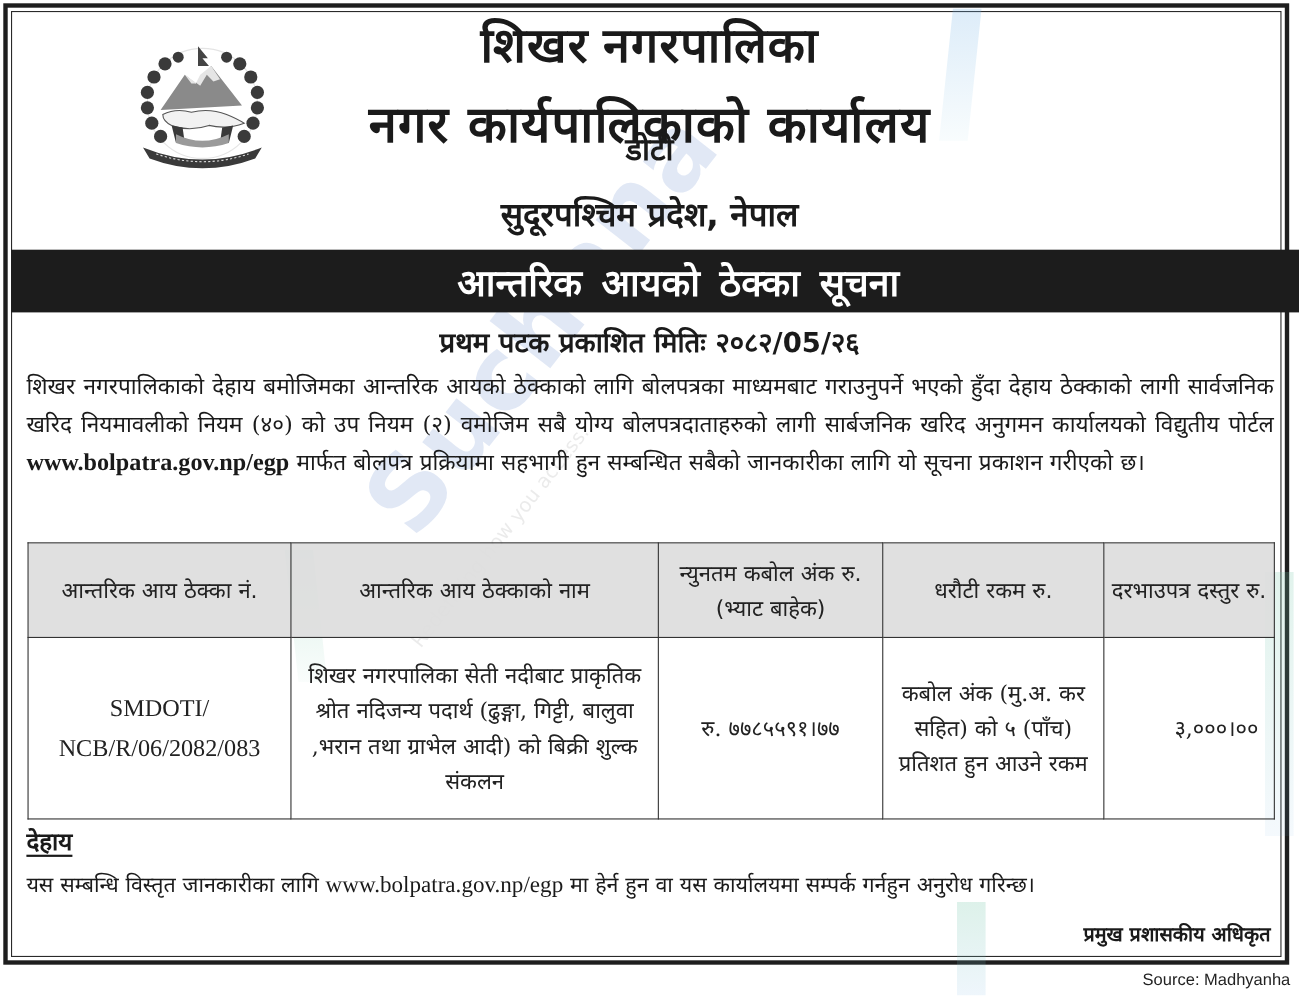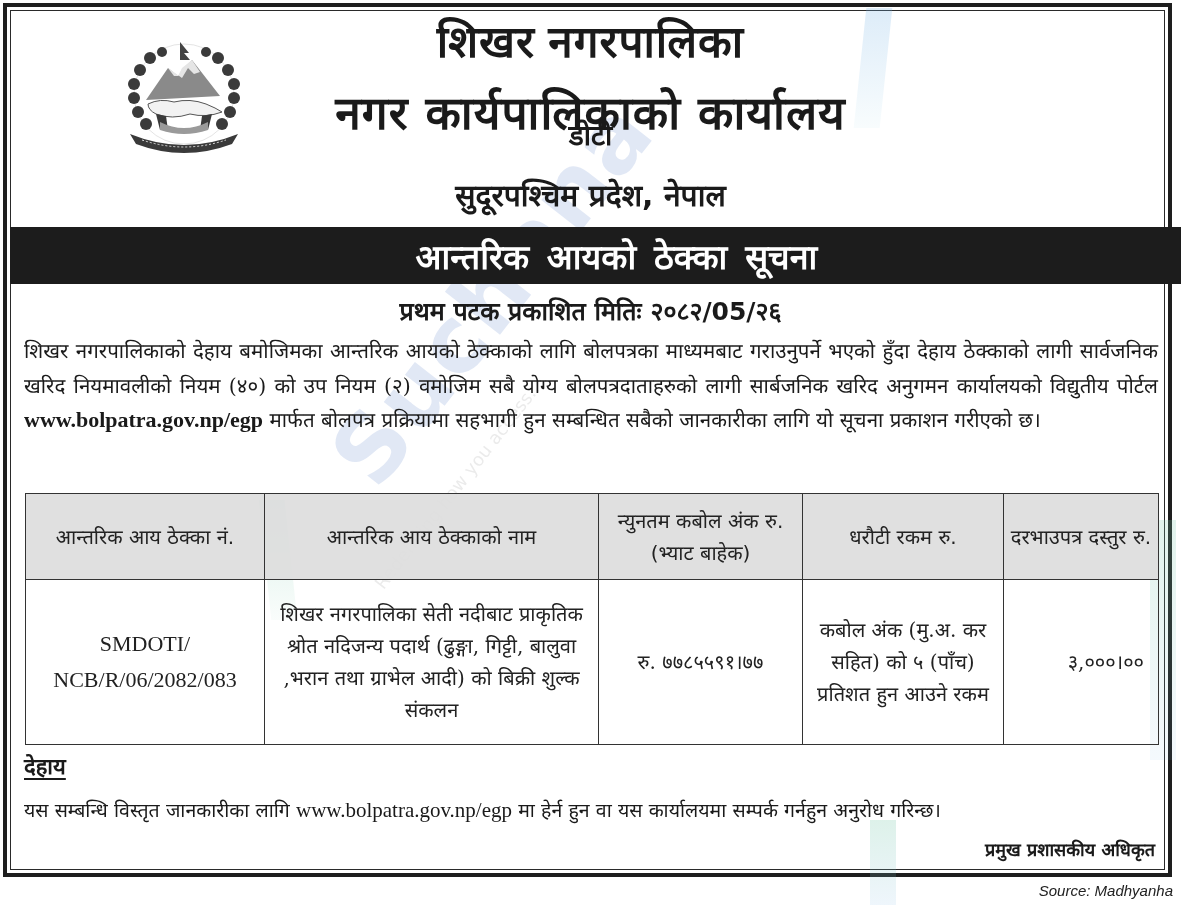--- a/index.html
+++ b/index.html
@@ -209,42 +209,41 @@
     text-decoration: underline;
     text-underline-offset: 4px;
     text-decoration-thickness: 2px;
     z-index: 2;
   }
   .footer-note {
     position: absolute;
     left: 24px; top: 790px;
     width: 1140px;
     font-size: 19.5px;
-    line-height: 40px;
+    line-height: 28px;
     white-space: nowrap;
     z-index: 2;
   }
   .footer-note .url {
     font-family: "Liberation Serif", serif;
     font-size: 21px;
   }
   .signatory {
     position: absolute;
     right: 26px; top: 832px;
     font-family: "DejaVu Sans", sans-serif;
     font-weight: bold;
     font-size: 18px;
     line-height: 36px;
     z-index: 2;
   }
   .source-credit {
     position: absolute;
     right: 8px; top: 881px;
     font-family: "Liberation Sans", sans-serif;
-    font-style: italic;
     font-size: 15px;
     line-height: 20px;
     color: #222;
     z-index: 2;
   }
 </style>
 </head>
 <body>
 
 <div class="frame-outer"></div>

